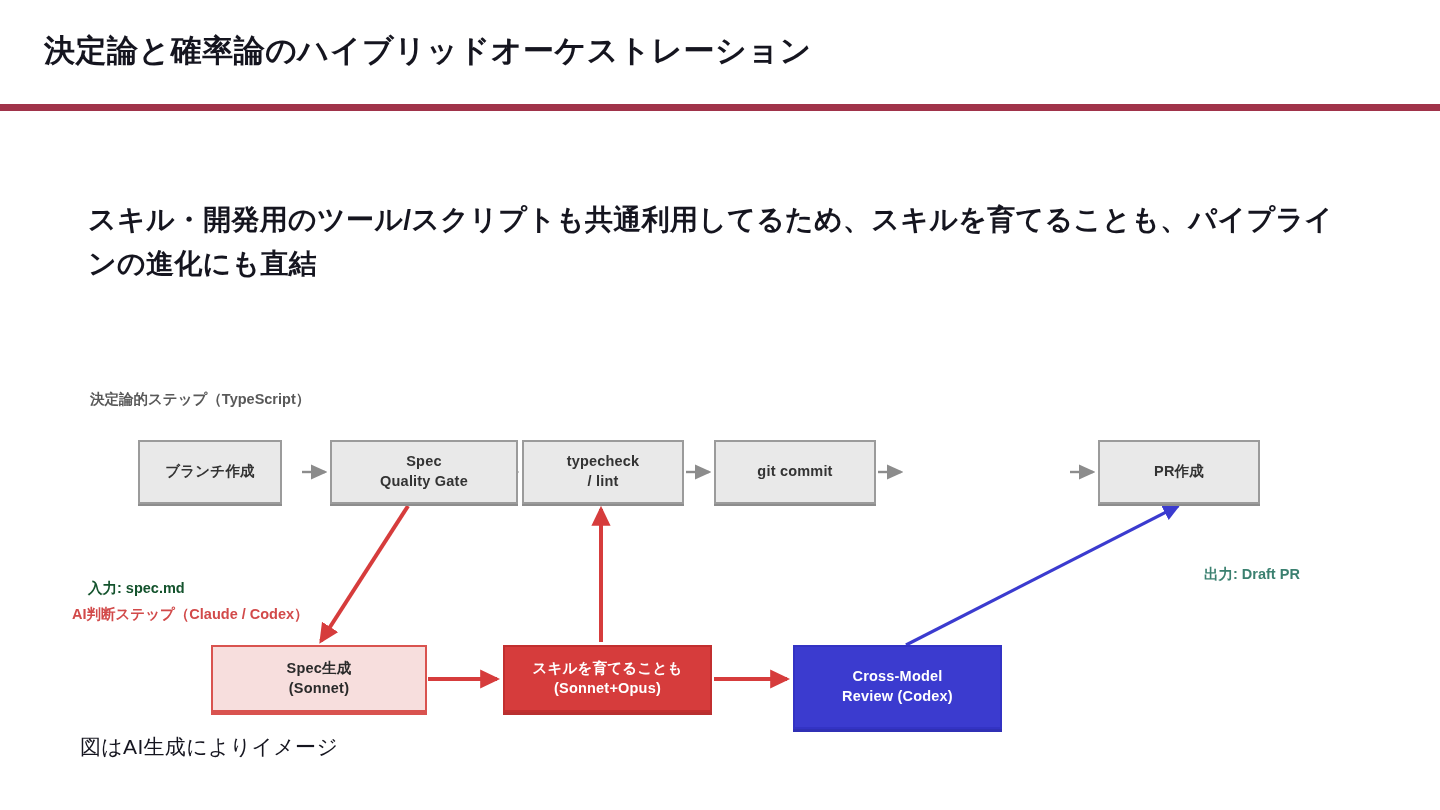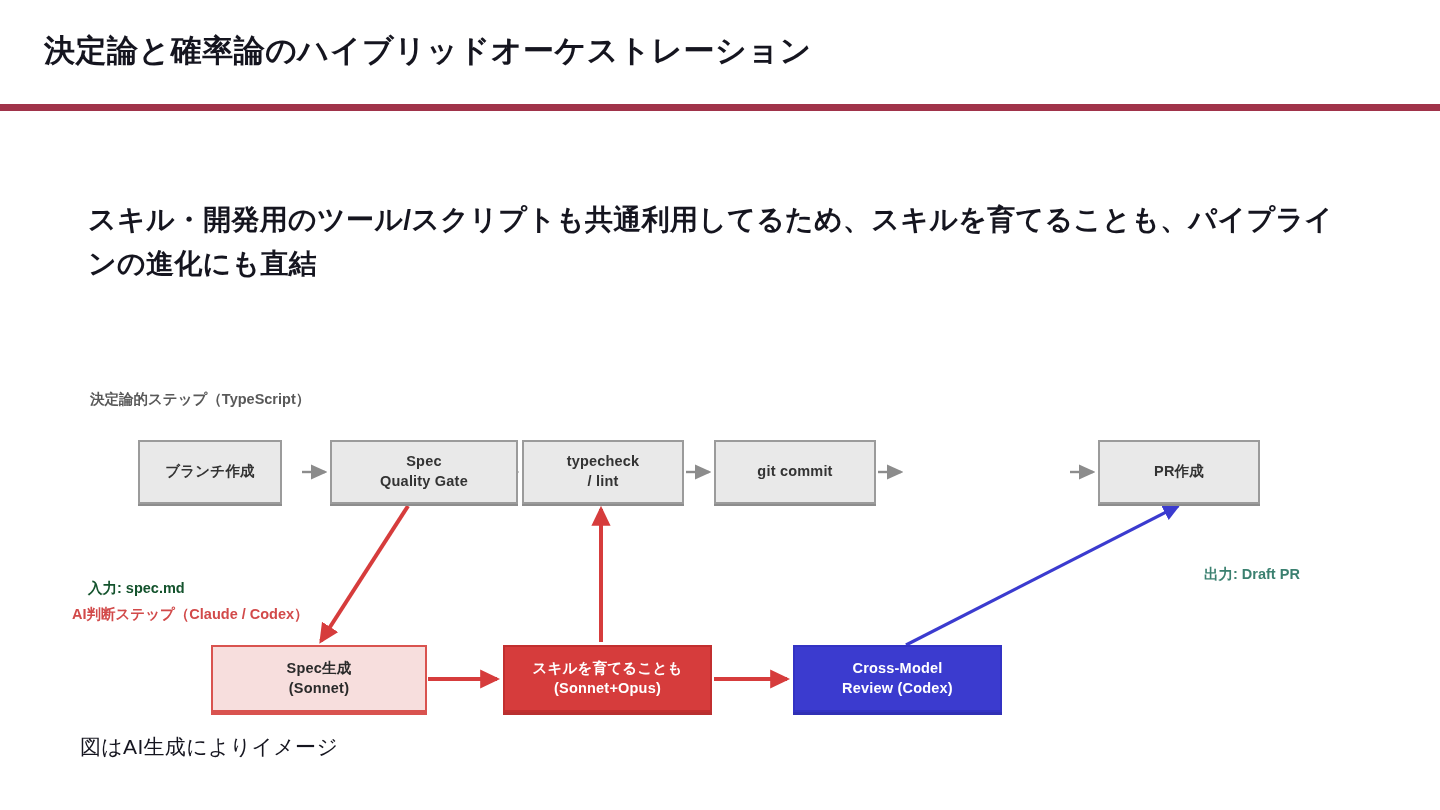--- a/index.html
+++ b/index.html
@@ -204,21 +204,21 @@
       <div>Spec生成</div>
       <div class="line2">(Sonnet)</div>
     </div>
   </div>
   <div class="node node-red" style="left:503px; top:645px; width:209px; height:67px;">
     <div>
       <div>スキルを育てることも</div>
       <div class="line2">(Sonnet+Opus)</div>
     </div>
   </div>
-  <div class="node node-blue" style="left:793px; top:645px; width:209px; height:67px;">
+  <div class="node node-blue" style="left:793px; top:645px; width:209px; height:84px;">
     <div>
       <div>Cross-Model</div>
       <div class="line2">Review (Codex)</div>
     </div>
   </div>
 
 </div>
 
 <div id="figure-caption">図はAI生成によりイメージ</div>
 

